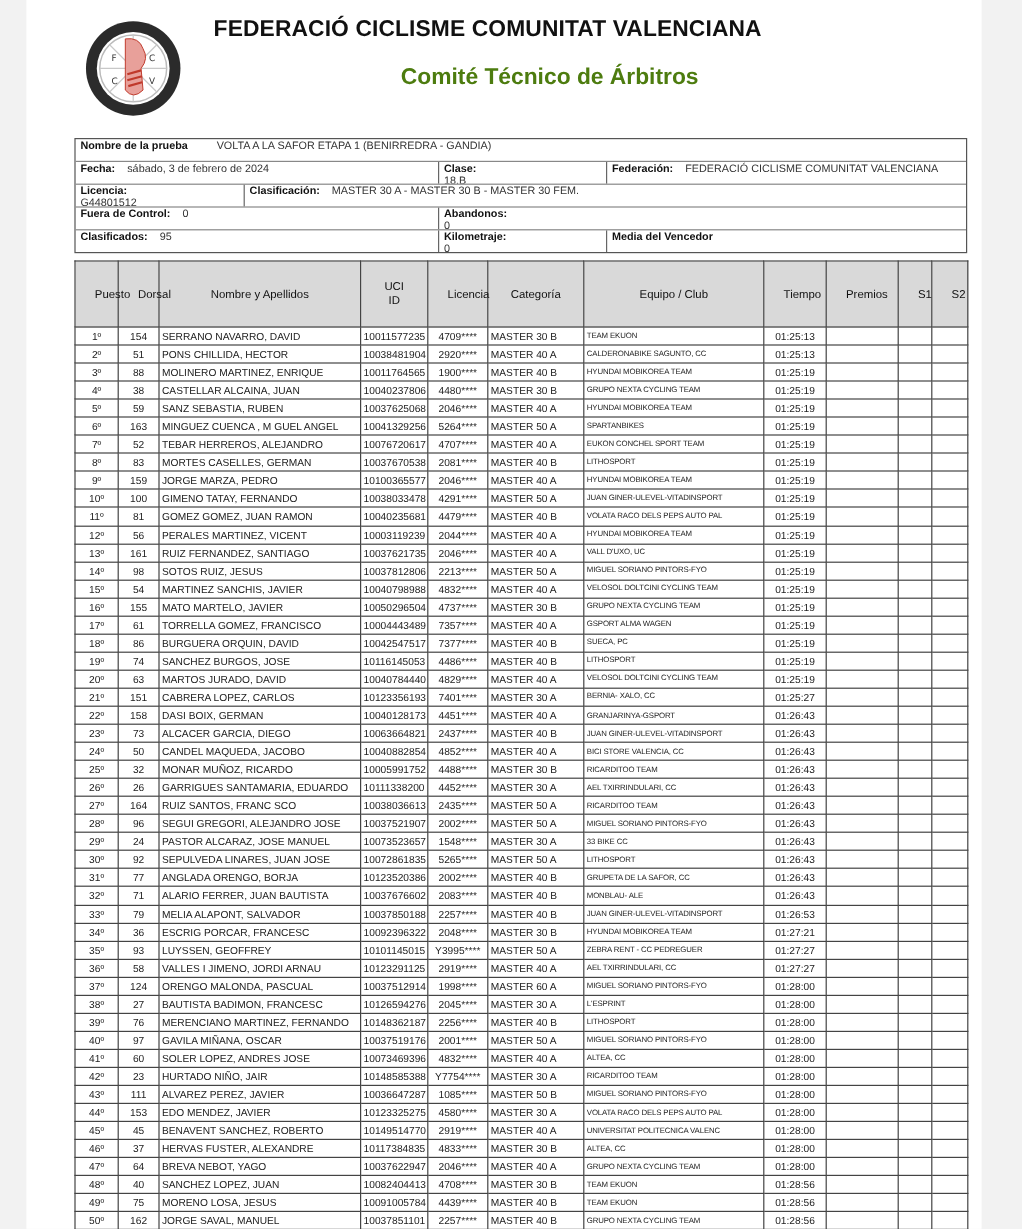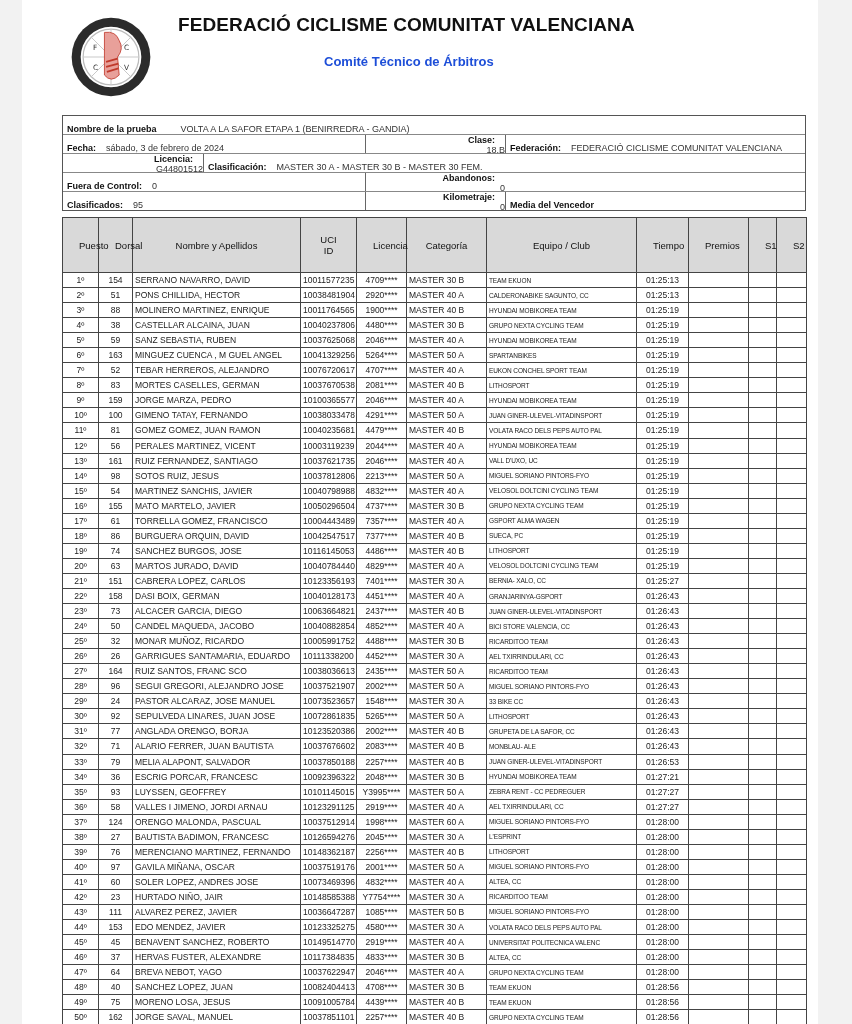--- a/index.html
+++ b/index.html
@@ -14,32 +14,32 @@
     background:#ffffff;
   }
   .logo {
     position:absolute; left:70px; top:16px; width:82px; height:82px;
   }
   .title {
     position:absolute; left:178px; top:14px; width:520px;
     font-size:19px; font-weight:bold; letter-spacing:0.1px; color:#111;
   }
   .subtitle {
-    position:absolute; left:324px; top:54px;
-    font-size:13px; font-weight:bold; color:#1d4ed8;
+    position:absolute; left:334px; top:54px;
+    font-size:19px; font-weight:bold; color:#4d7c0f;
   }
   
   .info {
     position:absolute; left:62px; top:115px; width:744px;
     border:1px solid #555; box-sizing:border-box;
     font-size:9px;
   }
   .info-row { display:flex; height:18px; border-top:1px solid #888; }
   .info-row:first-child { border-top:none; }
-  .cell { display:flex; align-items:flex-end; padding-left:4px; box-sizing:border-box; white-space:nowrap; overflow:hidden; }
+  .cell { display:flex; align-items:flex-start; padding-left:4px; box-sizing:border-box; white-space:nowrap; overflow:hidden; }
   .cell + .cell { border-left:1px solid #666; }
   .lbl { font-weight:bold; margin-right:10px; color:#111; }
   .val { color:#333; }
   .c1 { width:302px; }
   .c2 { width:140px;flex-direction:column; }
   .c3 { flex:1; }
   
   table.results {
     position:absolute; left:62px; top:217px; width:744px;
     border-collapse:collapse; table-layout:fixed;

